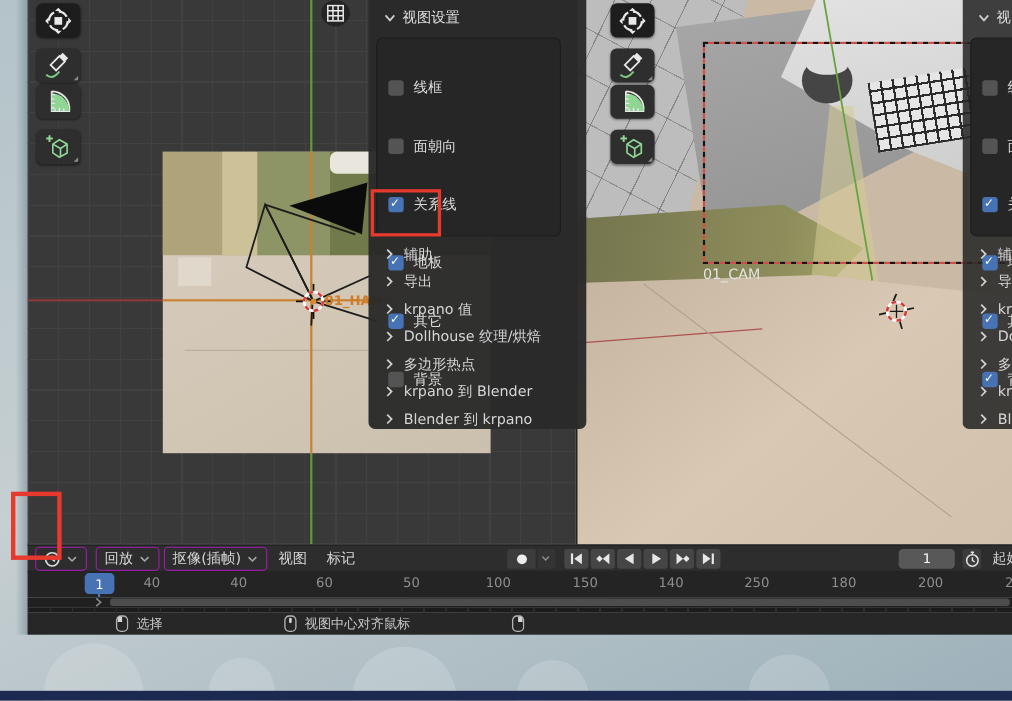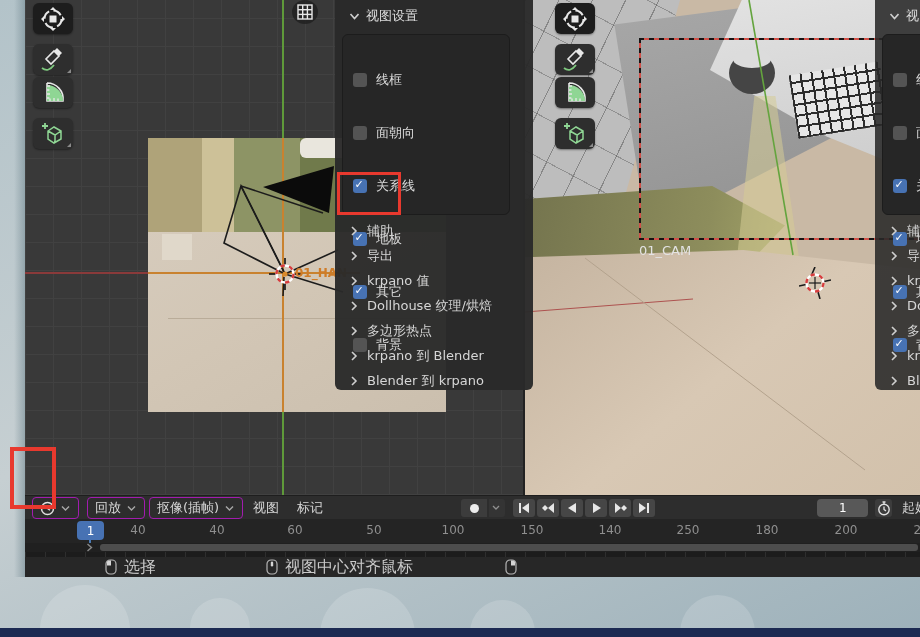--- a/index.html
+++ b/index.html
@@ -40,21 +40,21 @@
   .menu{color:#d6d6d6;font-size:13px;display:flex;align-items:flex-start;gap:5px;white-space:nowrap;}
   .ddbox{border:1px solid #a21caf;border-radius:4px;padding:1px 7px;height:18px;display:flex;align-items:center;gap:6px;}
   #tl-ruler{left:25px;top:519px;width:895px;height:24px;background:#242424;}
   .tick{position:absolute;top:4px;transform:translateX(-50%);color:#8f8f8f;font-size:12px;}
   #framebadge{position:absolute;left:52px;top:2px;width:27px;height:19px;background:#4772b3;border-radius:4px;color:#fff;font-size:12px;display:flex;align-items:center;justify-content:center;}
   #tl-strip{left:25px;top:543px;width:895px;height:9px;background:#202020;}
   #tl-scroll{position:absolute;left:75px;top:1px;width:818px;height:7px;background:#4d4d4d;border-radius:3px;}
   #tl-ticks{left:25px;top:552px;width:895px;height:5px;background:#1c1c1c;
     background-image:repeating-linear-gradient(90deg,#2e2e2e 0 1px,transparent 1px 20px);}
   
-  #statusbar{left:25px;top:557px;width:895px;height:20px;background:#272727;display:flex;align-items:center;color:#c9c9c9;font-size:16px;}
+  #statusbar{left:25px;top:557px;width:895px;height:20px;background:#272727;display:flex;align-items:center;color:#c9c9c9;font-size:12px;}
   .mico{margin-right:7px;}
   
   .pbtn{width:22px;height:18px;background:#464646;border-radius:3px;margin-right:2px;display:flex;align-items:center;justify-content:center;}
   .axis{position:absolute;}
   .camlabel{position:absolute;font-size:12px;font-weight:bold;}
   .dash{position:absolute;background:repeating-linear-gradient(90deg,#151515 0 5px,#d05048 5px 10px);}
   .dashv{position:absolute;background:repeating-linear-gradient(180deg,#151515 0 5px,#d05048 5px 10px);}
 </style>
 </head>
 <body>

